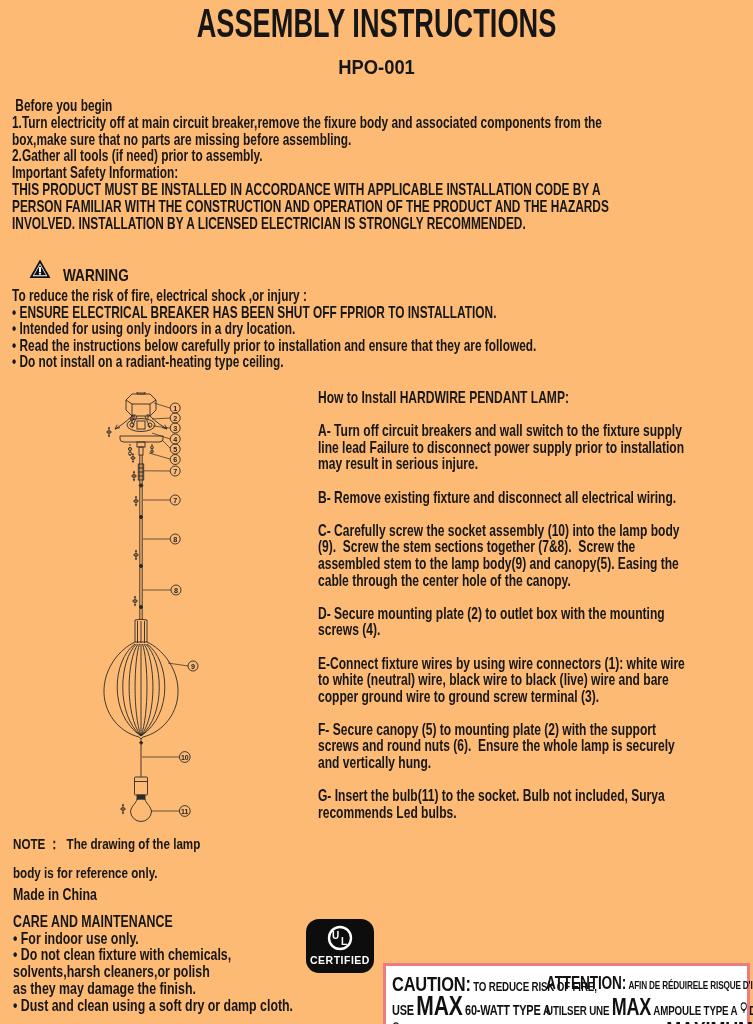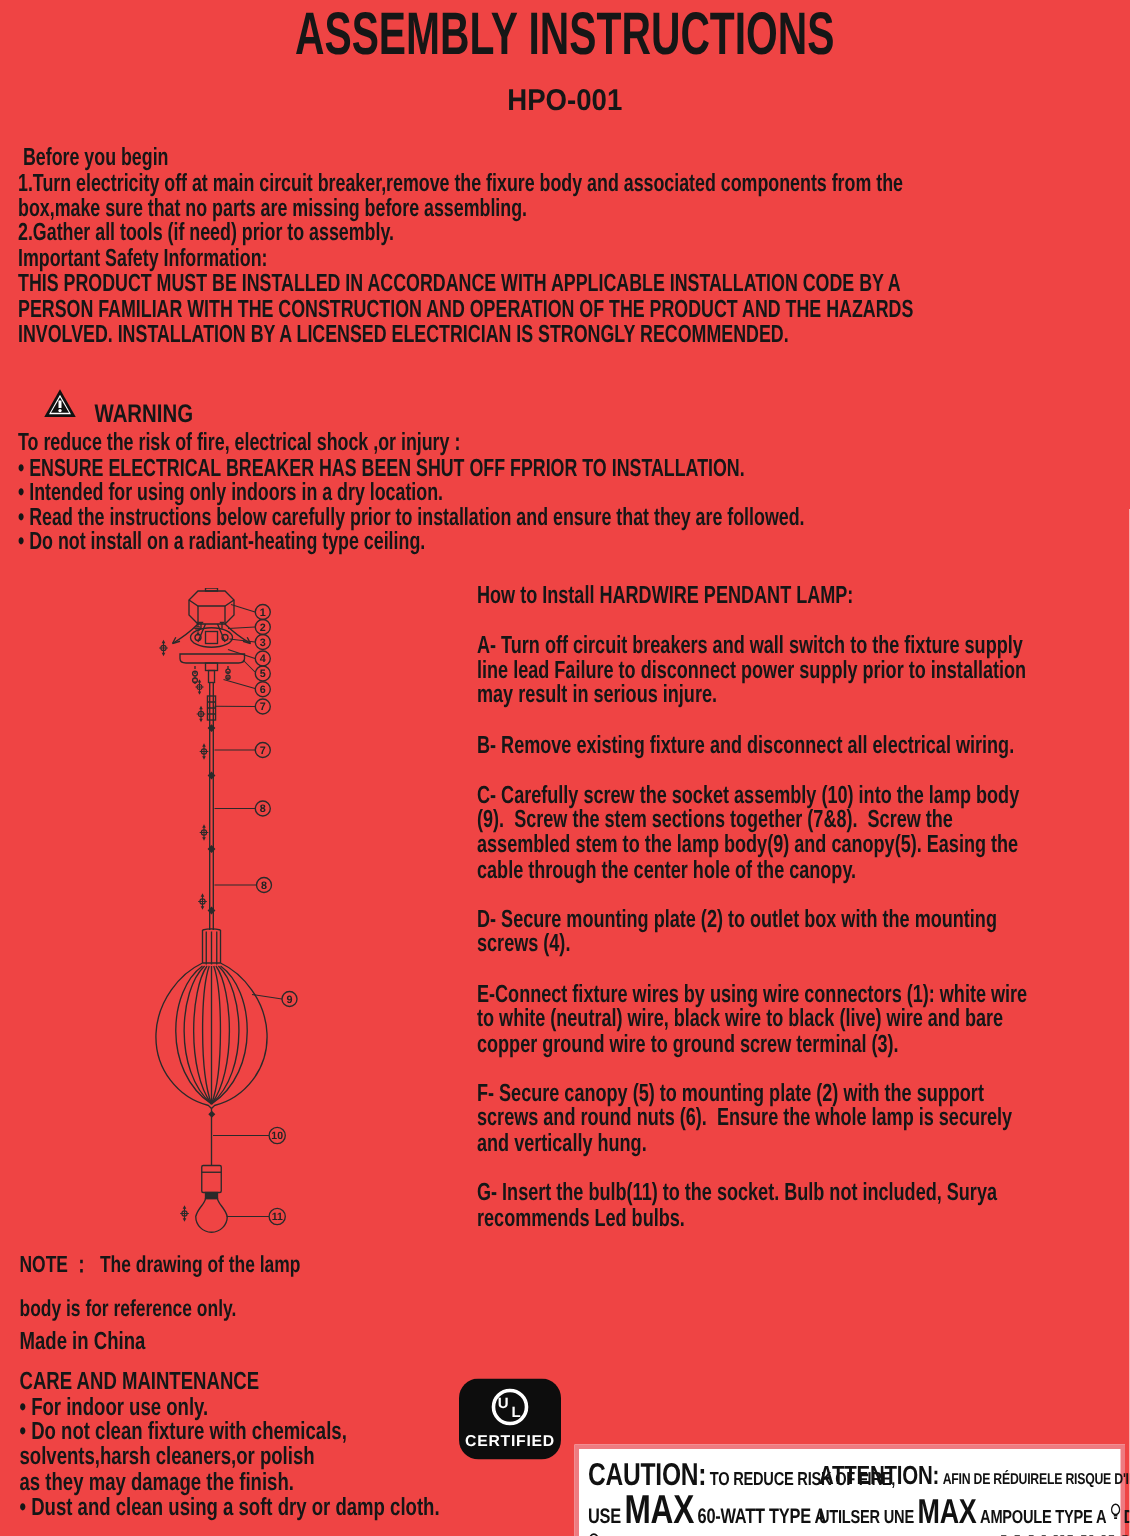--- a/index.html
+++ b/index.html
@@ -1,17 +1,17 @@
 <!DOCTYPE html>
 <html style="--box-border: #ee7b81;"><head>
 <meta charset="utf-8">
 <style>
   html,body { margin:0; padding:0; background:#ffffff; }
   .page {
-    position:relative; width:753px; height:1024px; background:#ef4444;
+    position:relative; width:753px; height:1024px; background:#fdba74;
     font-family:"Liberation Sans", sans-serif; font-weight:700; color:#161616;
     overflow:hidden;
   }
   .abs { position:absolute; }
   .cx  { transform-origin:0 0; }
   .lines .line { white-space:pre; }
 
   .title { left:0; right:0; top:0; text-align:center; font-size:40px; line-height:46px;
            transform:scaleX(0.68); transform-origin:50% 0; letter-spacing:0; }
   .model { left:0; right:0; top:56px; text-align:center; font-size:20px;

